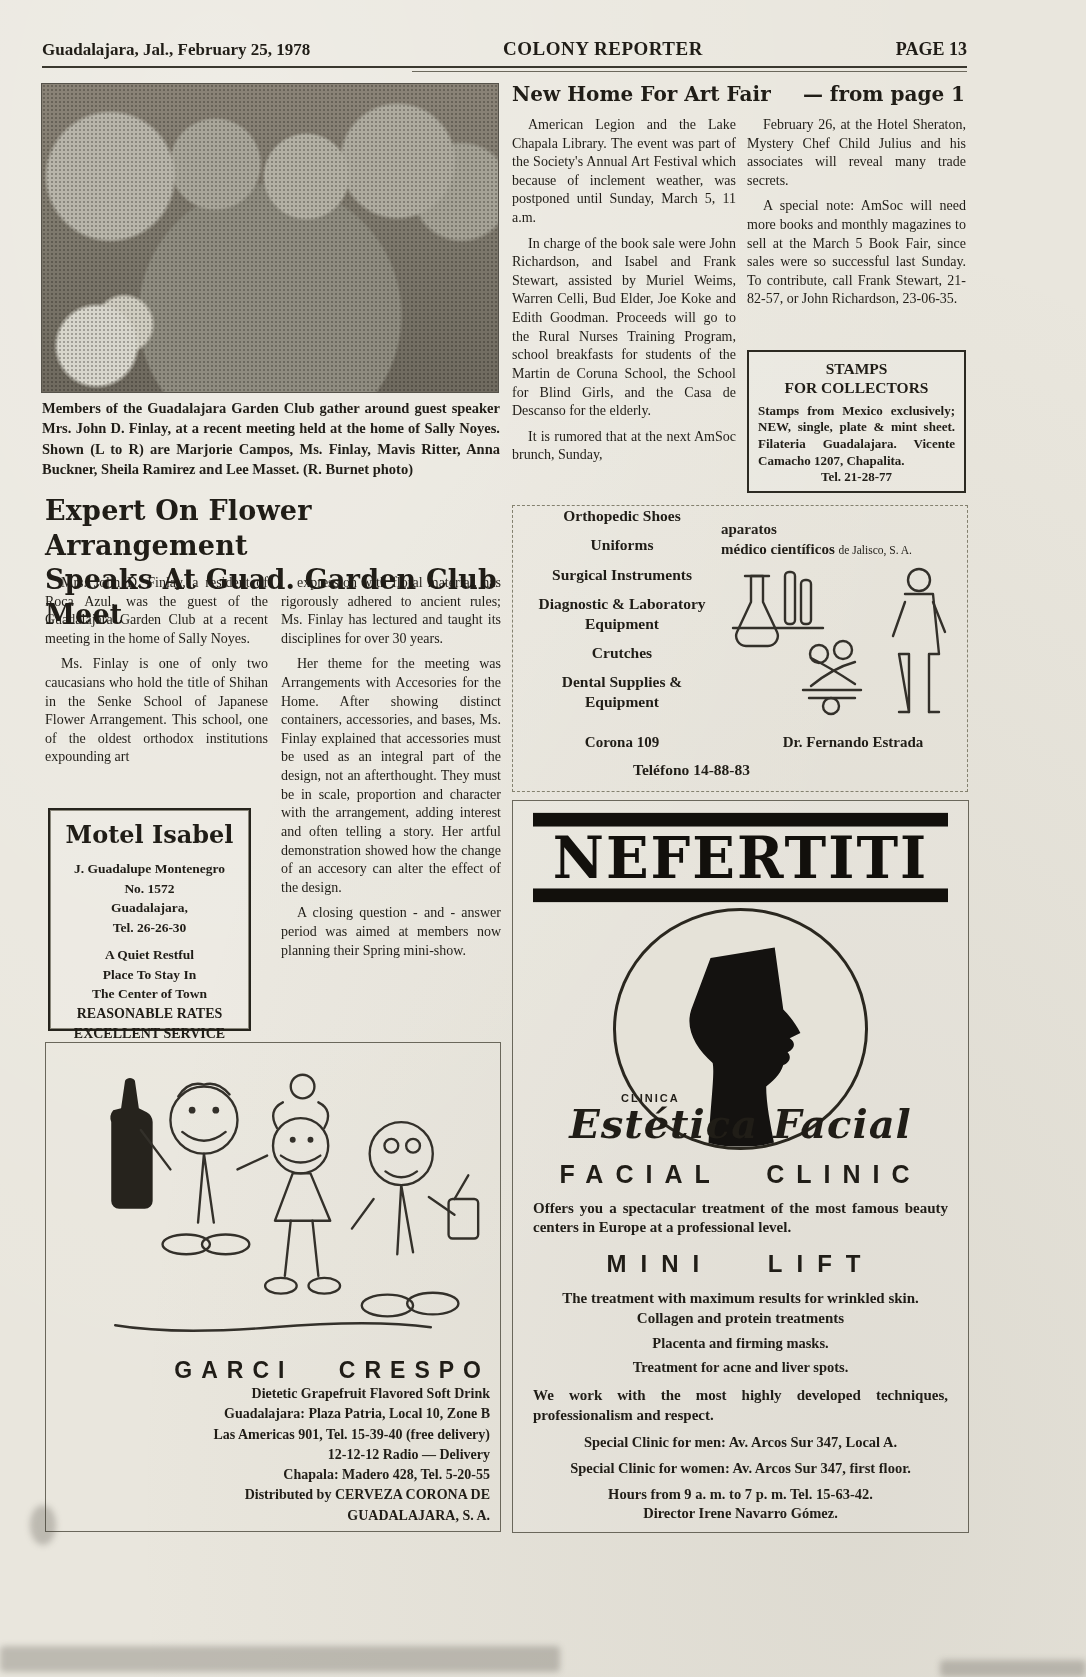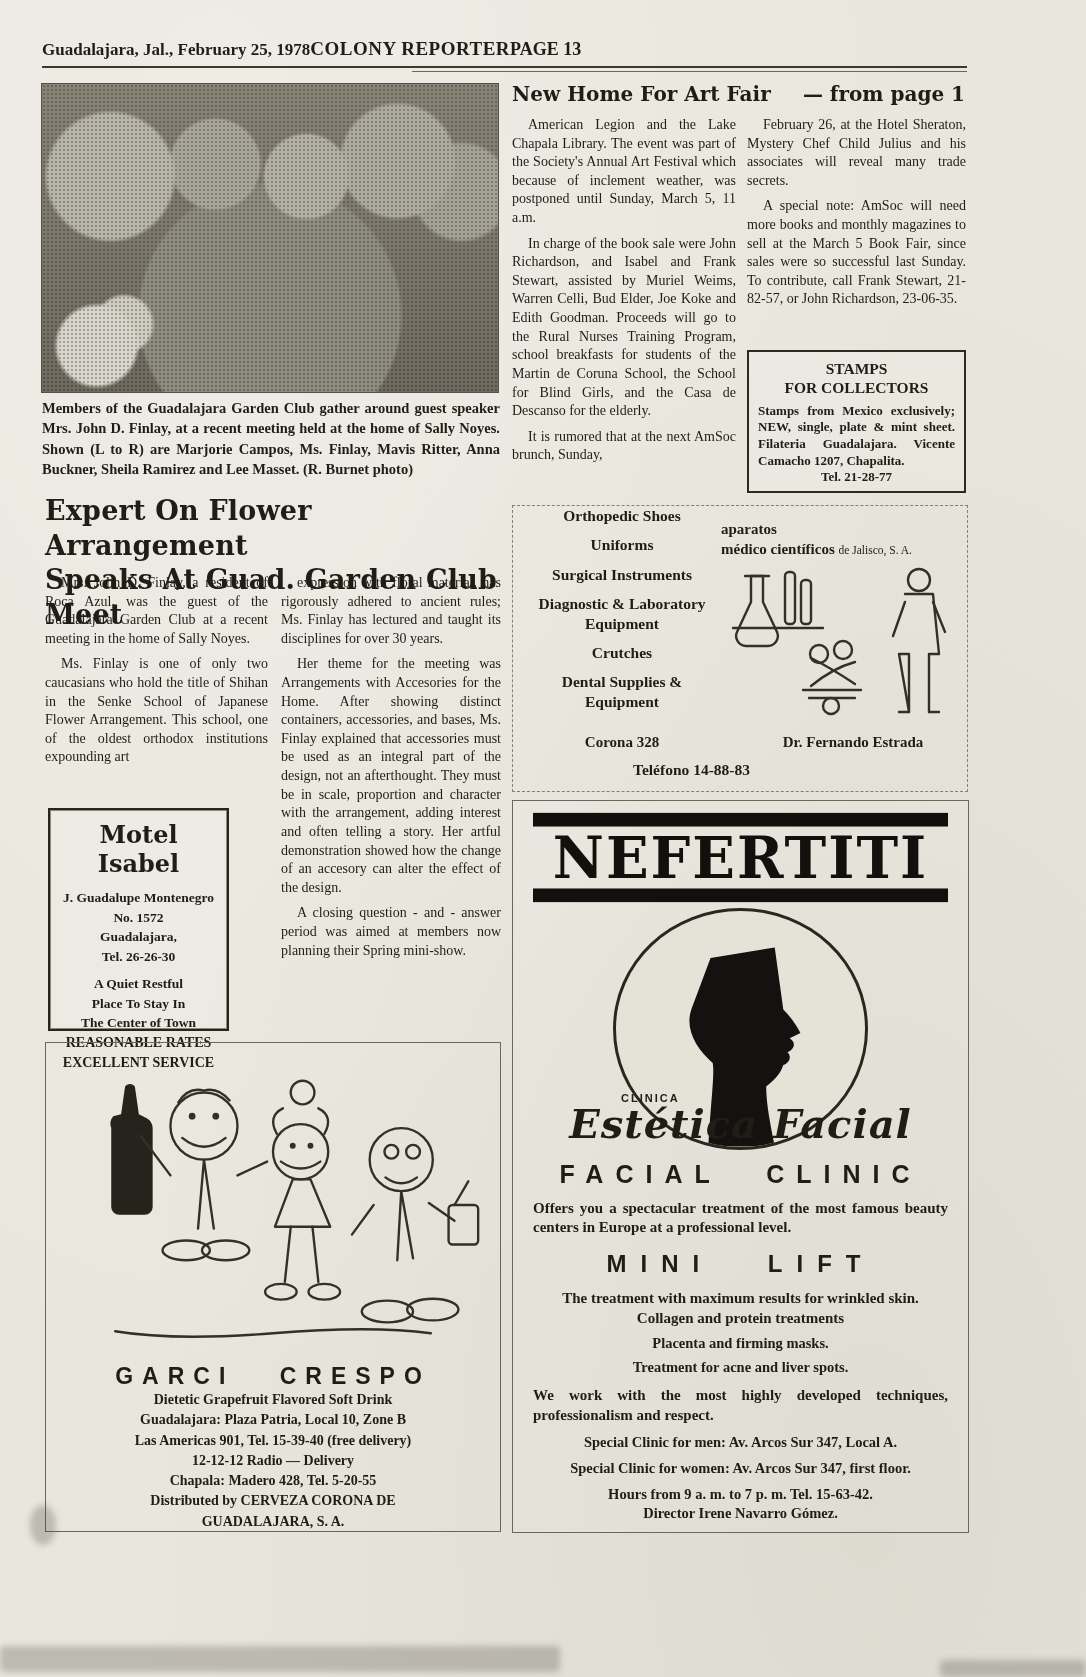--- a/index.html
+++ b/index.html
@@ -7,21 +7,21 @@
   .page {
     position:relative; width:1086px; height:1677px; margin:0 auto;
     background:#e9e6dd;
     background-image:
       radial-gradient(ellipse at 20% 10%, rgba(255,255,255,.25), transparent 60%),
       radial-gradient(ellipse at 80% 90%, rgba(120,115,100,.10), transparent 60%);
     font-family:"Liberation Serif", serif;
     color:#201d17; overflow:hidden;
   }
   
-  .header-row { position:absolute; left:42px; top:38px; width:925px; display:flex; justify-content:flex-start; align-items:baseline; }
+  .header-row { position:absolute; left:42px; top:38px; width:925px; display:flex; justify-content:space-between; align-items:baseline; }
   .dateline { font-weight:bold; font-size:17px; }
   .masthead { font-weight:bold; font-size:19px; letter-spacing:.5px; }
   .pagenum  { font-weight:bold; font-size:18px; }
   .header-rule { position:absolute; left:42px; top:66px; width:925px; height:2px; background:#3a382f; }
   .header-rule2 { position:absolute; left:412px; top:71px; width:555px; height:1px; background:#6b685c; }
 
   
   .photo {
     position:absolute; left:42px; top:84px; width:456px; height:308px;
     background:
@@ -58,21 +58,21 @@
   .afcol2 { left:747px; top:116px; width:219px; }
 
   
   .stamps { position:absolute; left:747px; top:350px; width:219px; height:143px;
     border:2px solid #2c2a22; padding:7px 9px 4px; background:rgba(255,255,255,.12); }
   .stamps .t { text-align:center; font-weight:bold; font-size:15.5px; line-height:1.25; }
   .stamps .b { margin-top:5px; font-weight:bold; font-size:13px; line-height:1.28; text-align:justify; }
   .stamps .tel { text-align:center; font-weight:bold; font-size:13px; }
 
   
-  .motel { position:absolute; left:48px; top:808px; width:181px; height:223px;
+  .motel { position:absolute; left:48px; top:808px; width:203px; height:223px;
     border:2px solid #26241d; box-shadow:0 0 0 1px #8a877b inset; padding:10px 8px; text-align:center; background:rgba(255,255,255,.10); }
   .motel .title { font-family:"DejaVu Serif", serif; font-weight:bold; font-size:24px; margin-bottom:10px; }
   .motel .ln { font-weight:bold; font-size:13.5px; line-height:1.45; }
   .motel .ln.caps { font-size:14px; }
 
   
   .ortho { position:absolute; left:512px; top:505px; width:456px; height:287px;
     border:1px dashed #84816f; padding:10px 8px; }
   .ortho .items { position:absolute; left:14px; top:0; width:190px; text-align:center; }
   .ortho .items .it { font-weight:bold; font-size:15.5px; line-height:1.25; margin-bottom:10px; }
@@ -99,21 +99,21 @@
   .nef .minilift { margin-top:12px; text-align:center; font-family:"Liberation Sans", sans-serif; font-weight:bold; font-size:24px; letter-spacing:14px; word-spacing:34px; }
   .nef .t1 { margin-top:10px; font-weight:bold; font-size:15px; line-height:1.35; text-align:center; }
   .nef .t2, .nef .t3 { margin-top:7px; text-align:center; font-weight:bold; font-size:14.5px; }
   .nef .work { margin-top:10px; font-weight:bold; font-size:15px; line-height:1.3; text-align:justify; }
   .nef .line { margin-top:9px; text-align:center; font-weight:bold; font-size:14.5px; }
   .nef .hours { margin-top:9px; text-align:center; font-weight:bold; font-size:14.5px; }
   .nef .director { margin-top:2px; text-align:center; font-weight:bold; font-size:14.5px; }
 
   
   .garci { position:absolute; left:45px; top:1042px; width:456px; height:490px;
-    border:1px solid #6a675b; padding:12px 10px; text-align:center; }
+    border:1px solid #6a675b; padding:6px 10px; text-align:right; }
   .garci .cartoon { width:100%; height:300px; }
   .garci .title { margin-top:4px; font-family:"Liberation Sans", sans-serif; font-weight:bold; font-size:23px; letter-spacing:9px; word-spacing:30px; }
   .garci .ln { font-weight:bold; font-size:14px; line-height:1.45; }
 
   .smudge { position:absolute; background:rgba(60,56,46,.25); filter:blur(3px); border-radius:50%; }
   .s1 { left:0; top:1646px; width:560px; height:26px; border-radius:4px; }
   .s2 { left:940px; top:1660px; width:146px; height:17px; border-radius:4px; }
   .s3 { left:30px; top:1505px; width:26px; height:40px; }
   svg .sk { fill:none; stroke:#33302a; stroke-width:2.4; stroke-linecap:round; stroke-linejoin:round; }
 </style>
@@ -186,21 +186,21 @@
 
   <div class="ortho">
     <div class="items">
       <div class="it">Orthopedic Shoes</div>
       <div class="it">Uniforms</div>
       <div class="it">Surgical Instruments</div>
       <div class="it">Diagnostic &amp; Laboratory Equipment</div>
       <div class="it">Crutches</div>
       <div class="it">Dental Supplies &amp; Equipment</div>
     </div>
-    <div class="corona">Corona 328</div>
+    <div class="corona">Corona 109</div>
     <div class="aparatos">
       <span>aparatos</span><br>
       <span>médico científicos</span>
       <span class="sm">de Jalisco, S. A.</span>
     </div>
     <svg class="art" viewBox="0 0 240 170">
 
       <path class="sk" d="M28 18 l0 26 l-14 30 a10 10 0 0 0 9 14 l22 0 a10 10 0 0 0 9 -14 l-14 -30 l0 -26 z"></path>
       <line class="sk" x1="22" y1="18" x2="46" y2="18"></line>
       <rect class="sk" x="62" y="14" width="10" height="52" rx="4"></rect>

